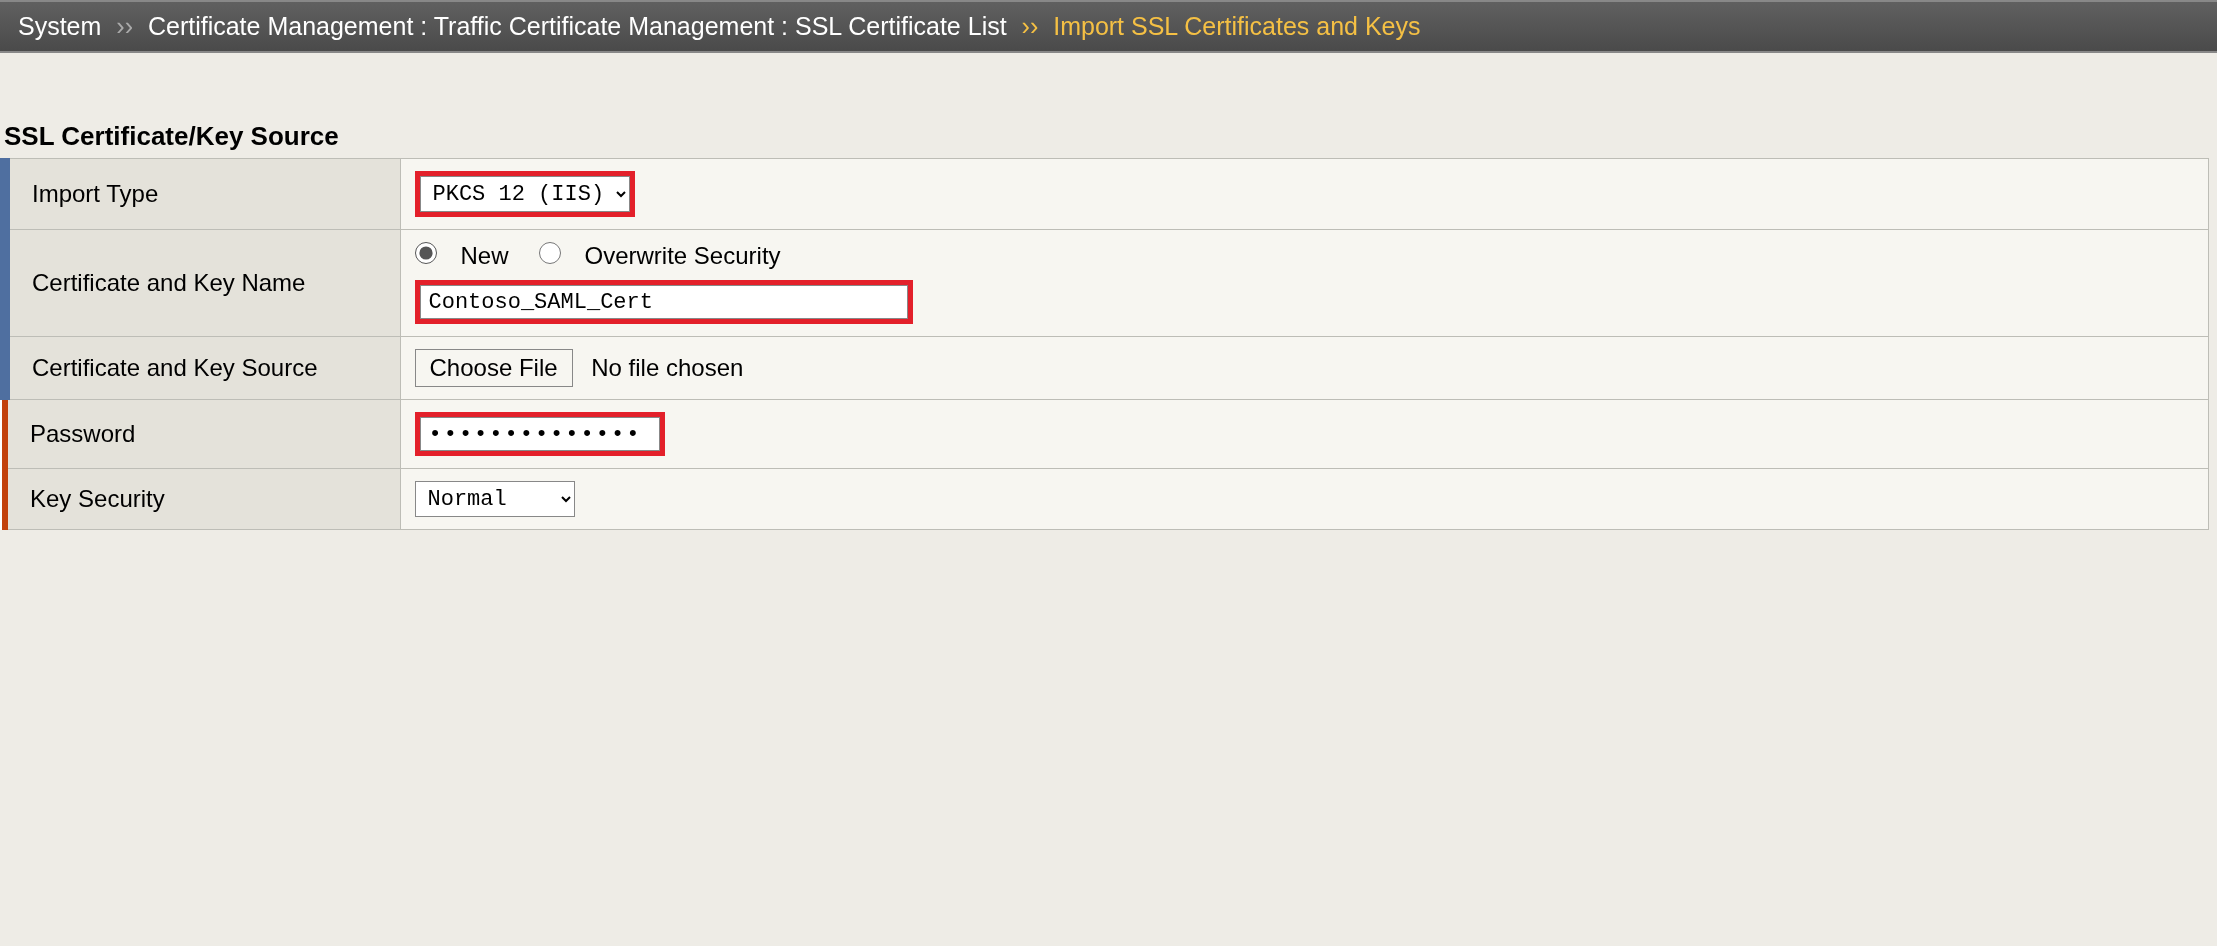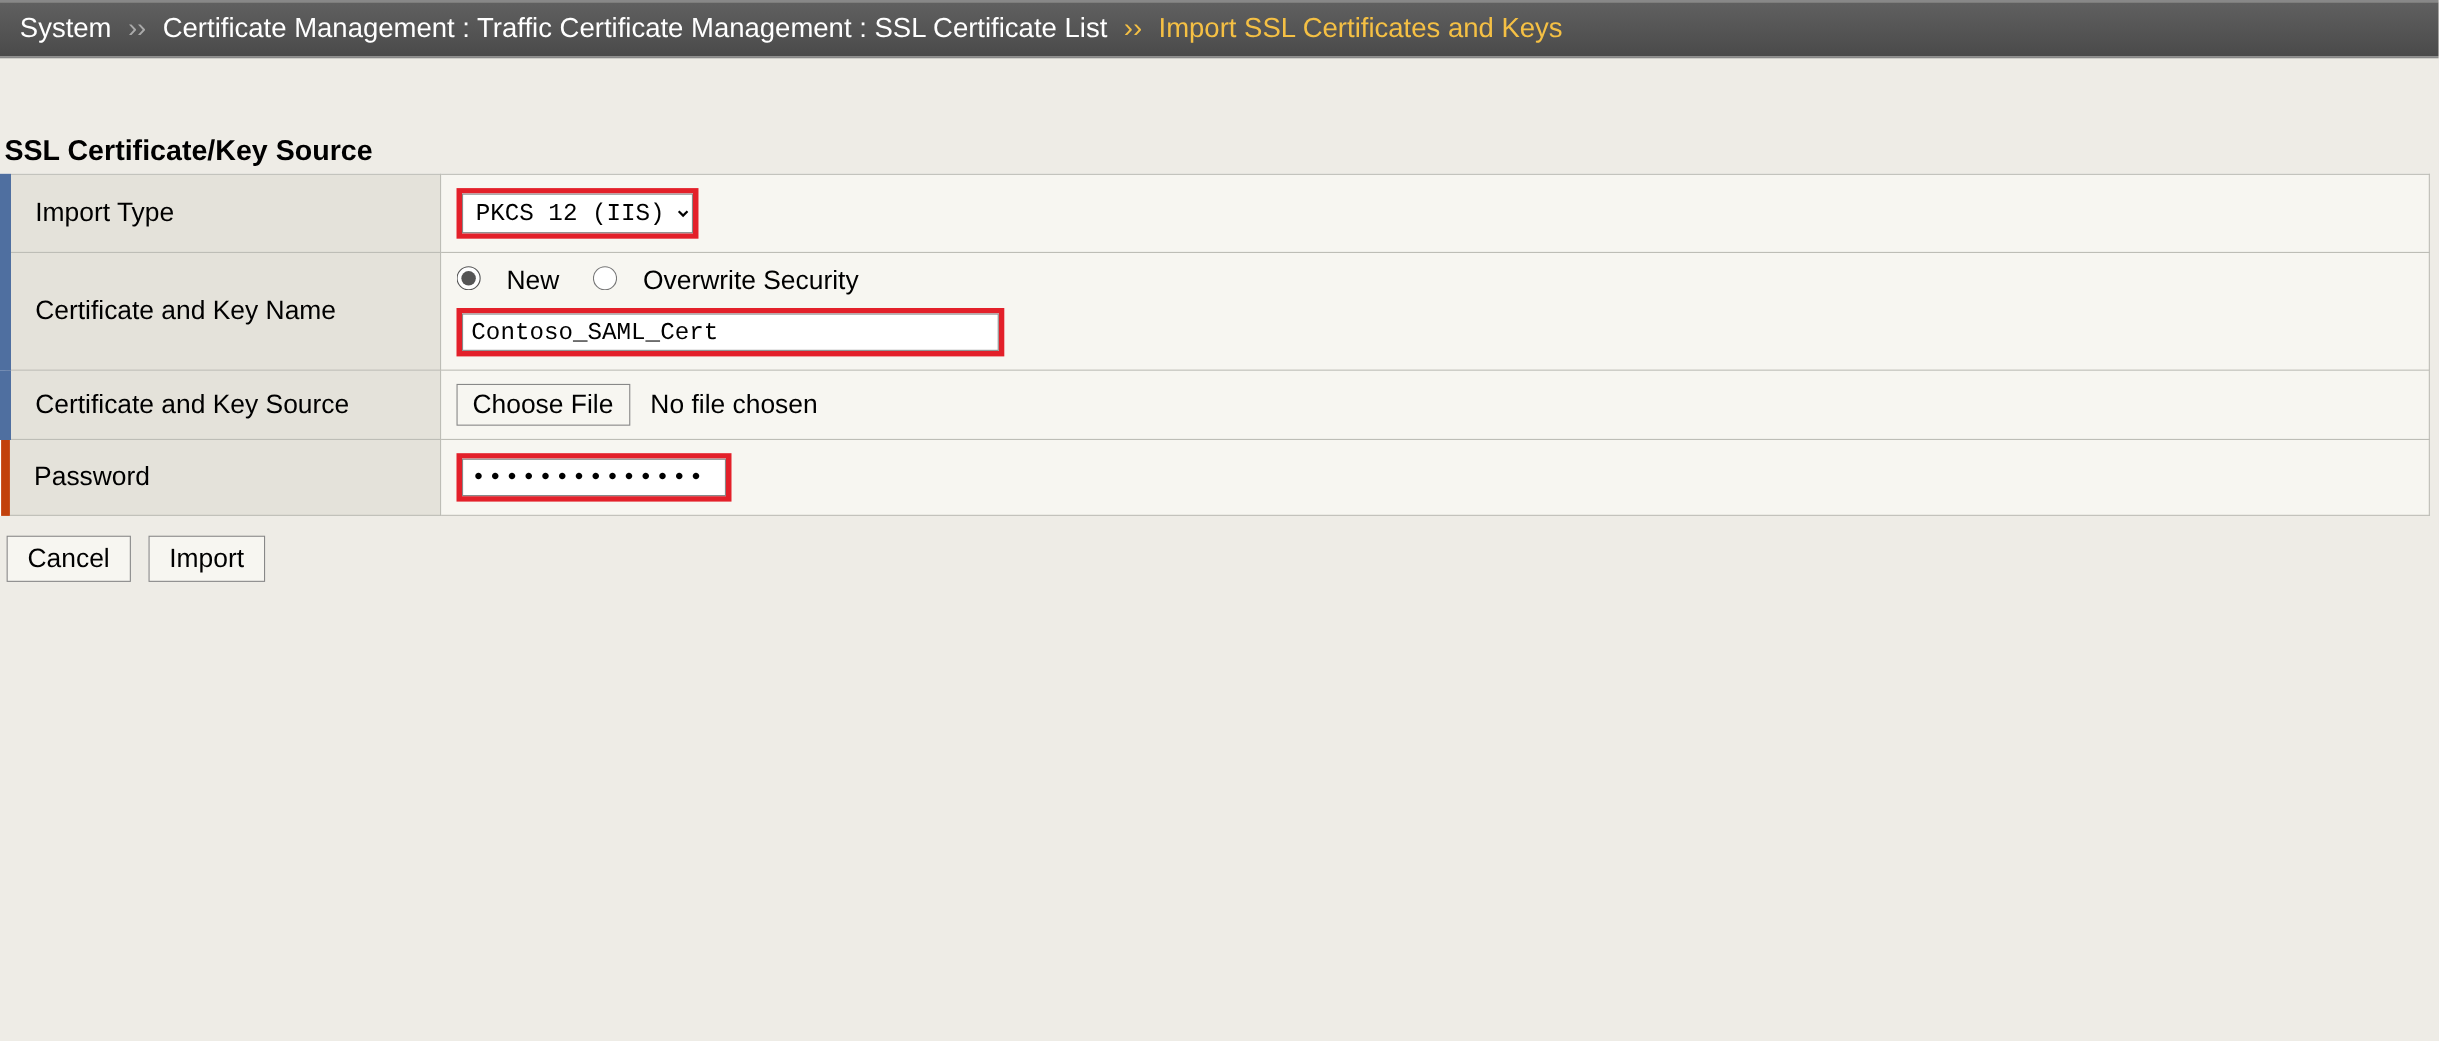--- a/index.html
+++ b/index.html
@@ -47,21 +47,21 @@
     vertical-align: middle;
     font-size: 24px;
   }
   table.form tr td.label {
     width: 395px;
     background: #e4e2da;
     border-left: 10px solid #4f6fa0;
     padding-left: 22px;
   }
   table.form tr.noaccent td.label {
-    border-left: 8px solid #c2410c;
+    border-left: 6px solid #c2410c;
   }
   table.form tr td.value {
     background: #f7f6f1;
   }
   .highlight-red {
     border: 5px solid #e3202a;
     display: inline-block;
     background: #fff;
     vertical-align: middle;
   }
@@ -159,20 +159,24 @@
       </td>
     </tr>
     <tr class="noaccent">
       <td class="label">Password</td>
       <td class="value">
         <span class="highlight-red">
           <input type="password" class="plain text-pw" value="••••••••••••••" style="">
         </span>
       </td>
     </tr>
+    <tr class="noaccent">
+      <td class="label">Key Security</td>
+      <td class="value">
+        <select class="plain" style="width:160px;">
+          <option>Normal</option>
+        </select>
+      </td>
+    </tr>
   </tbody>
     </table>
 
-  <div class="button-row">
-    <button class="btn">Cancel</button>
-    <button class="btn">Import</button>
-  </div>
 </div>
 
 </body></html>

